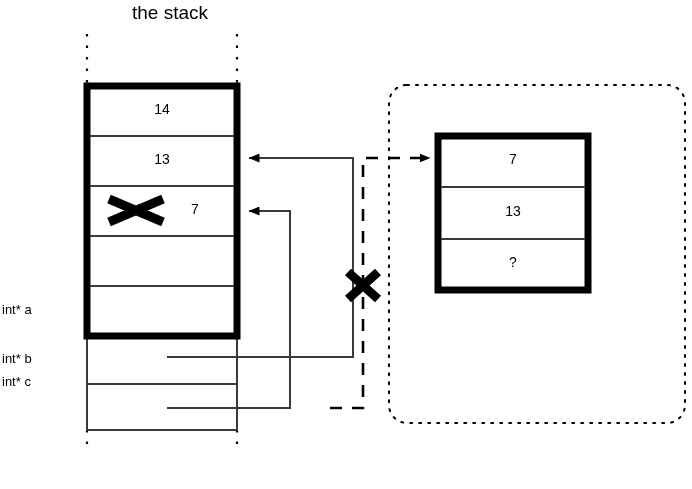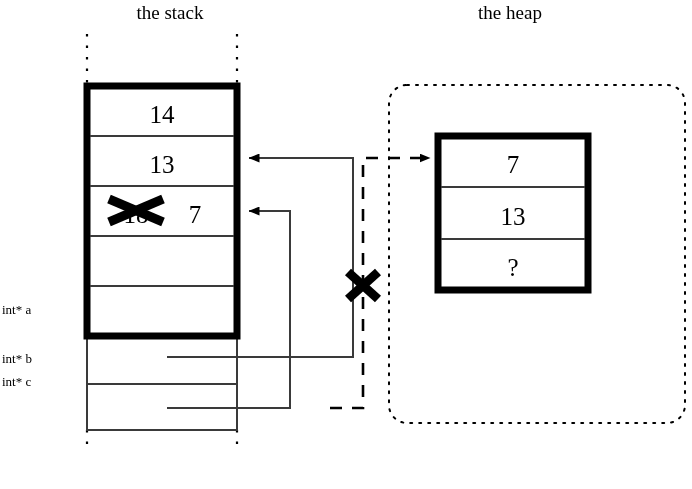--- a/index.html
+++ b/index.html
@@ -6,21 +6,21 @@
   html, body {
     margin: 0;
     padding: 0;
     background: #ffffff;
   }
   #root {
     position: relative;
     width: 692px;
     height: 448px;
     background: #ffffff;
-    font-family: Liberation Serif, serif;
+    font-family: Liberation Sans, sans-serif;
     overflow: hidden;
   }
   .title {
     position: absolute;
     font-size: 19px;
     color: #000000;
     white-space: nowrap;
     text-align: center;
   }
   #stack-title { left: 60px; top: 2px; width: 220px; }
@@ -29,42 +29,41 @@
   .var-label {
     position: absolute;
     font-size: 13px;
     color: #000000;
     white-space: nowrap;
     text-align: left;
   }
 
   .cell-value {
     position: absolute;
-    font-size: 25px;
+    font-size: 14px;
     color: #000000;
     text-align: center;
     white-space: nowrap;
   }
 
   svg.layer {
     position: absolute;
     left: 0;
     top: 0;
     width: 692px;
     height: 489px;
   }
 </style>
 </head>
 <body>
 
 <div id="root">
 
   <div class="title" id="stack-title">the stack</div>
 
-  <div class="title" id="heap-title">the heap</div>
 
   <svg class="layer" viewBox="0 0 692 489">
 
     <defs>
       <marker id="arrowSolid" markerWidth="11" markerHeight="9" refX="10.5" refY="4.5" orient="auto" markerUnits="userSpaceOnUse">
         <path d="M 0 0 L 11 4.5 L 0 9 z" fill="#000000"></path>
       </marker>
       <marker id="arrowDashed" markerWidth="11" markerHeight="9" refX="10.5" refY="4.5" orient="auto" markerUnits="userSpaceOnUse">
         <path d="M 0 0 L 11 4.5 L 0 9 z" fill="#000000"></path>
       </marker>

